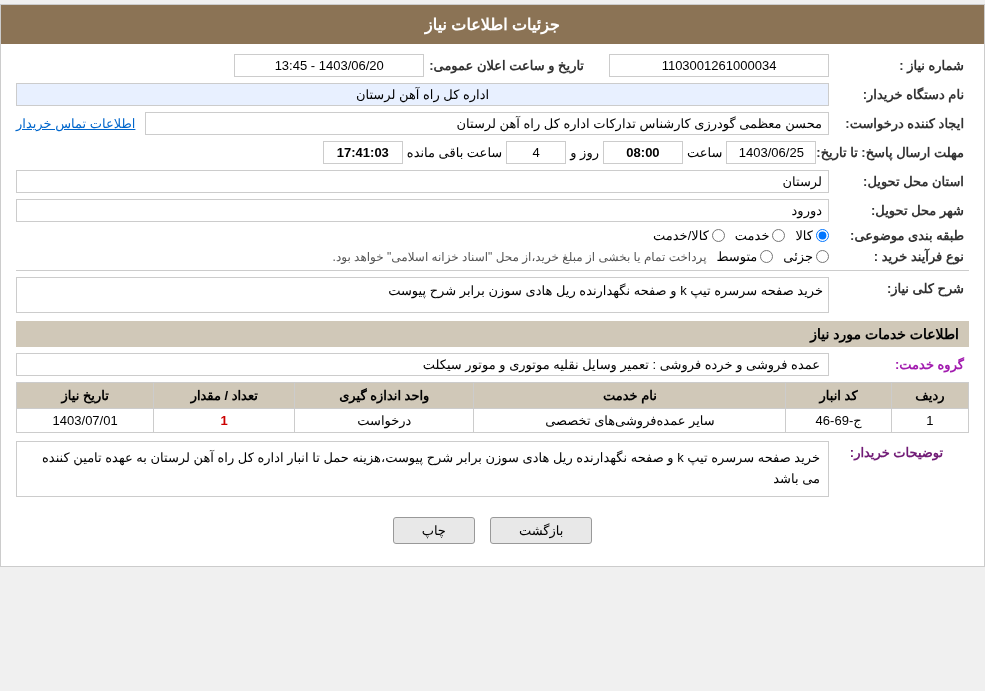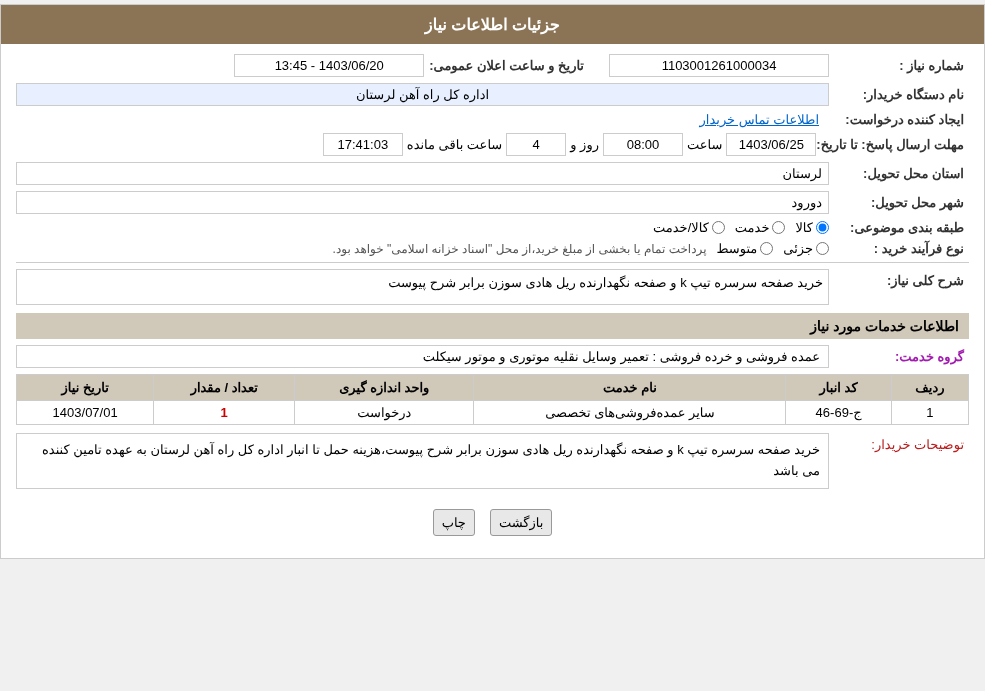--- a/index.html
+++ b/index.html
@@ -128,45 +128,45 @@
     td.num-col {
       color: #c00;
       font-weight: bold;
     }
     .description-box {
       display: flex;
       align-items: flex-start;
       margin-bottom: 8px;
     }
     .desc-label {
-      font-weight: normal;
+      font-weight: bold;
       white-space: nowrap;
       min-width: 140px;
-      text-align: right;
+      text-align: center;
       padding-right: 5px;
       padding-top: 4px;
-      color: #b91c1c;
+      color: #701a75;
     }
     .desc-content {
       border: 1px solid #ccc;
       padding: 6px 8px;
       background: #fff;
       flex: 1;
       min-height: 55px;
       font-size: 13px;
       line-height: 1.6;
     }
     .button-row {
       display: flex;
       justify-content: center;
       gap: 15px;
       padding: 12px 0;
     }
     .btn {
-      padding: 5px 8px;
+      padding: 5px 28px;
       border: 1px solid #999;
       background: #e8e8e8;
       cursor: pointer;
       font-family: Tahoma, Arial, sans-serif;
       font-size: 13px;
       border-radius: 3px;
     }
     .divider {
       border: none;
       border-top: 1px solid #ccc;
@@ -188,20 +188,21 @@
       width: 90px;
       text-align: center;
     }
     .field-time {
       border: 1px solid #ccc;
       padding: 3px 6px;
       background: #fff;
       min-height: 22px;
       width: 80px;
       text-align: center;
+      font-weight: bold;
     }
   </style>
 </head>
 <body>
 
 <div class="page-wrapper">
 
   <div class="page-header">
     <span>جزئیات اطلاعات نیاز</span>
   </div>
@@ -216,20 +217,21 @@
       <div class="value-box" style="max-width:190px; text-align:center;">1403/06/20 - 13:45</div>
     </div>
 
     <div class="form-row">
       <span class="label">نام دستگاه خریدار:</span>
       <div class="value-box-blue">اداره کل راه آهن لرستان</div>
     </div>
 
     <div class="form-row">
       <span class="label">ایجاد کننده درخواست:</span>
+      <div class="value-box" style="flex:1;">محسن معظمی گودرزی کارشناس تدارکات اداره کل راه آهن لرستان</div>
       <span style="min-width:10px;"></span>
       <span class="link-text">اطلاعات تماس خریدار</span>
     </div>
 
     <div class="form-row">
       <span class="label">مهلت ارسال پاسخ: تا تاریخ:</span>
       <div class="field-medium">1403/06/25</div>
       <span style="padding: 0 4px;">ساعت</span>
       <div class="field-time">08:00</div>
       <span style="padding: 0 4px;">روز و</span>

